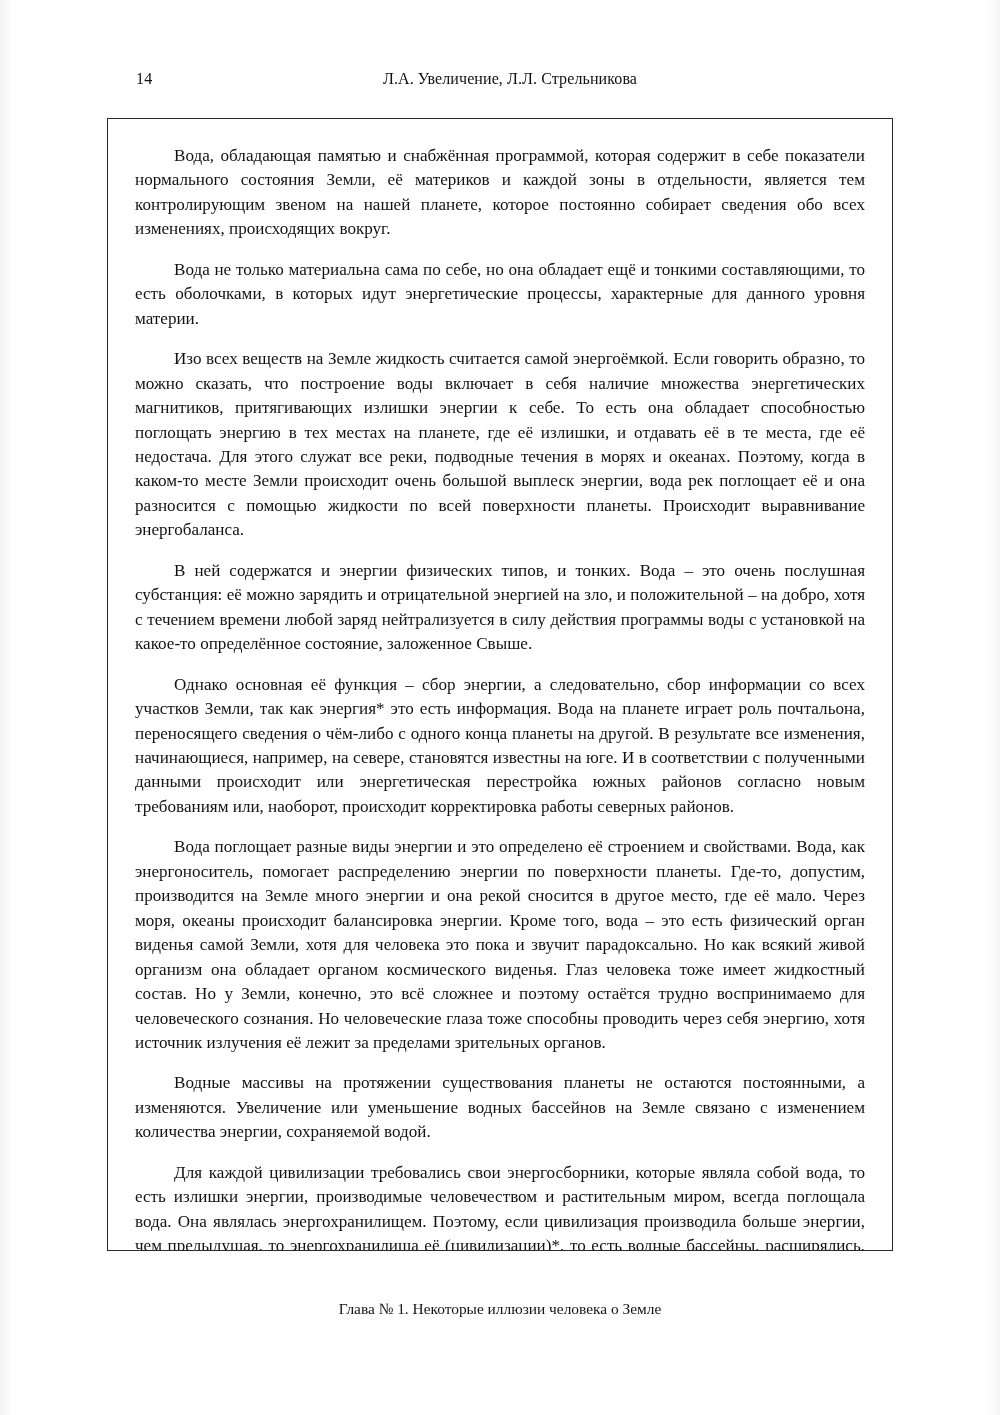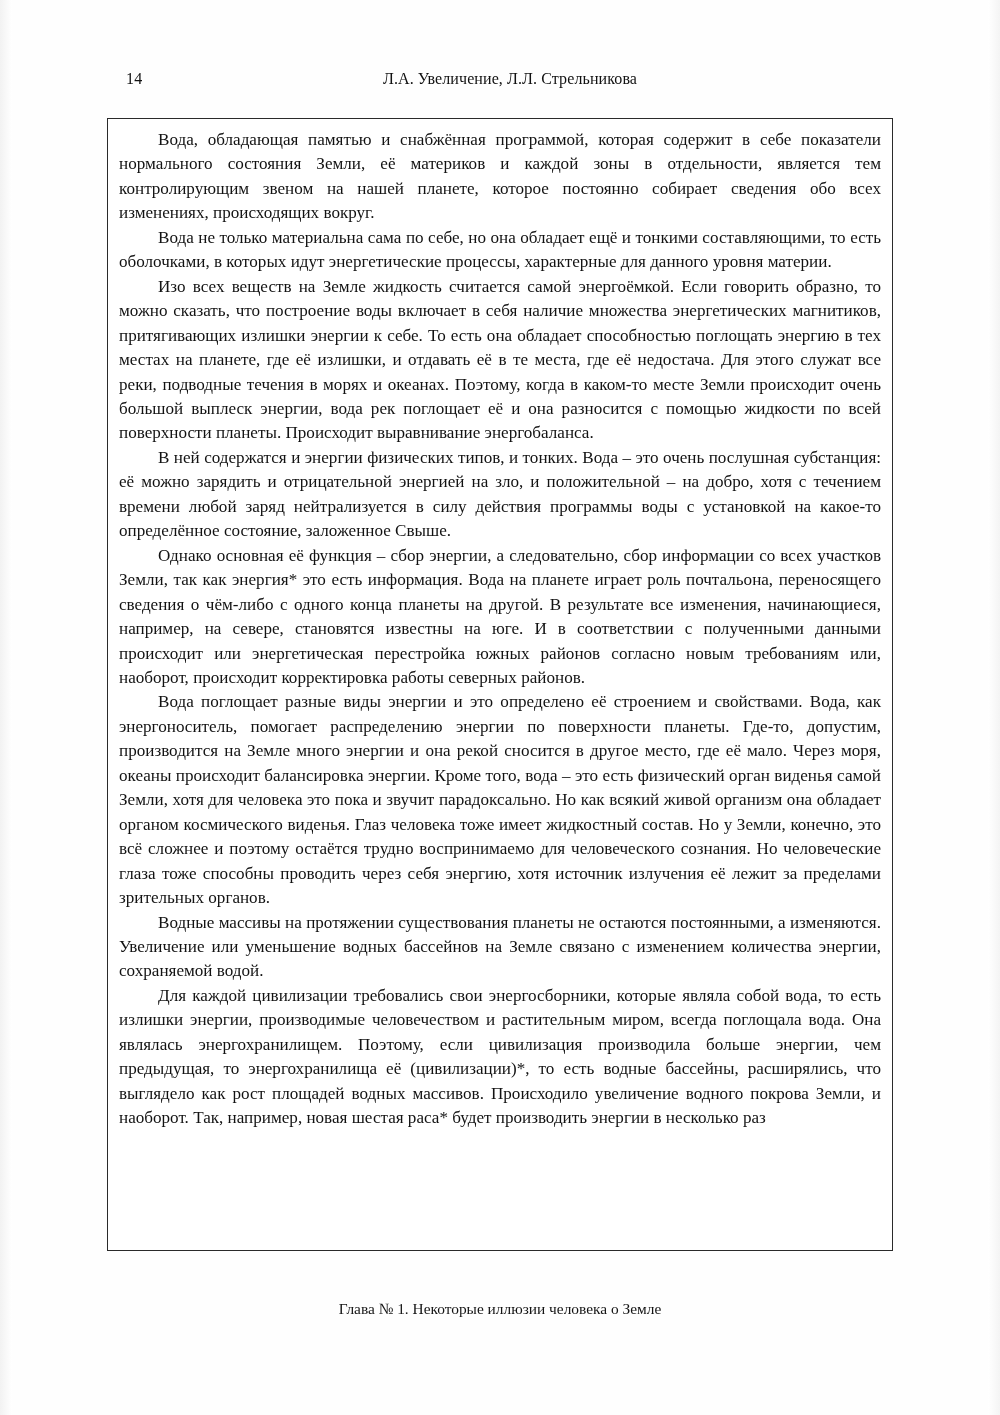--- a/index.html
+++ b/index.html
@@ -29,21 +29,21 @@
   .running-head {
     position: absolute;
     left: 120px;
     top: 70px;
     width: 780px;
     height: 24px;
     font-size: 15.5px;
   }
   .running-head .page-number {
     position: absolute;
-    left: 6px;
+    left: 16px;
     top: 0;
     font-size: 16px;
     letter-spacing: 0.2px;
   }
   .running-head .authors {
     position: absolute;
     left: 0;
     top: 0;
     width: 780px;
     text-align: center;
@@ -71,21 +71,21 @@
     width: 762px;
     font-size: 17.1px;
     line-height: 24.45px;
     text-align: justify;
     text-justify: inter-word;
     hyphens: manual;
     color: #121212;
   }
 
   .body-text p {
-    margin: 0;
+    margin: 16px;
     text-indent: 39px;
     text-align: justify;
   }
   .body-text p:last-child {
     text-align: justify;
   }
 
   .body-text b {
     font-weight: normal;
   }

